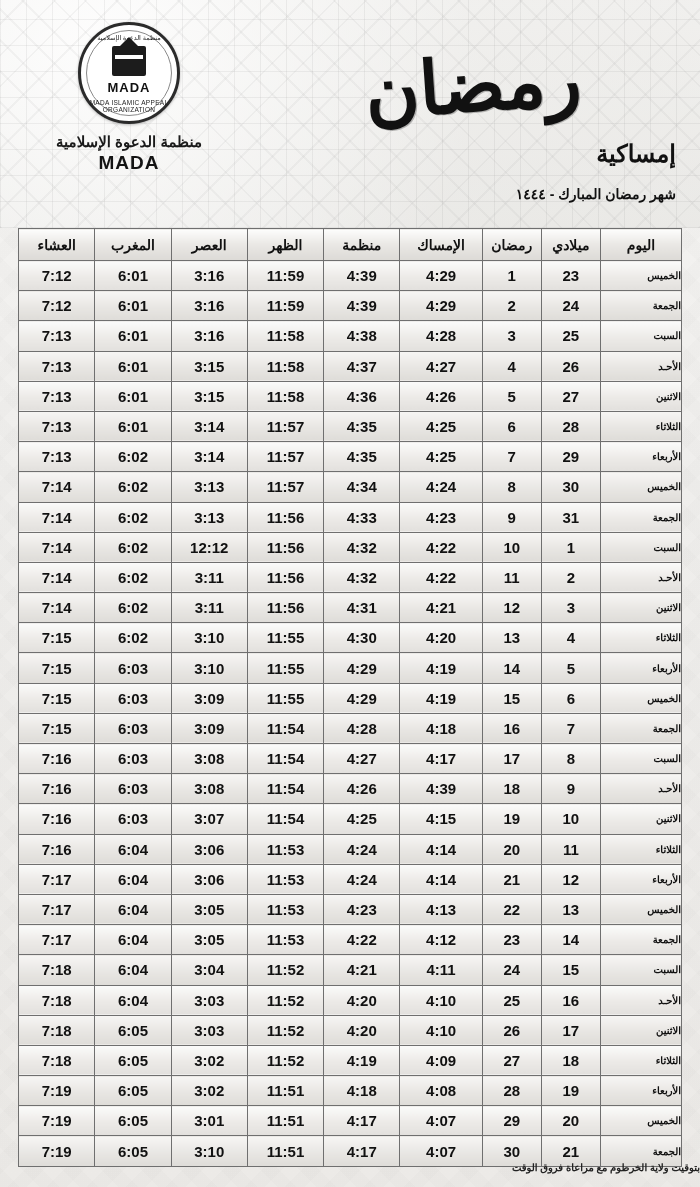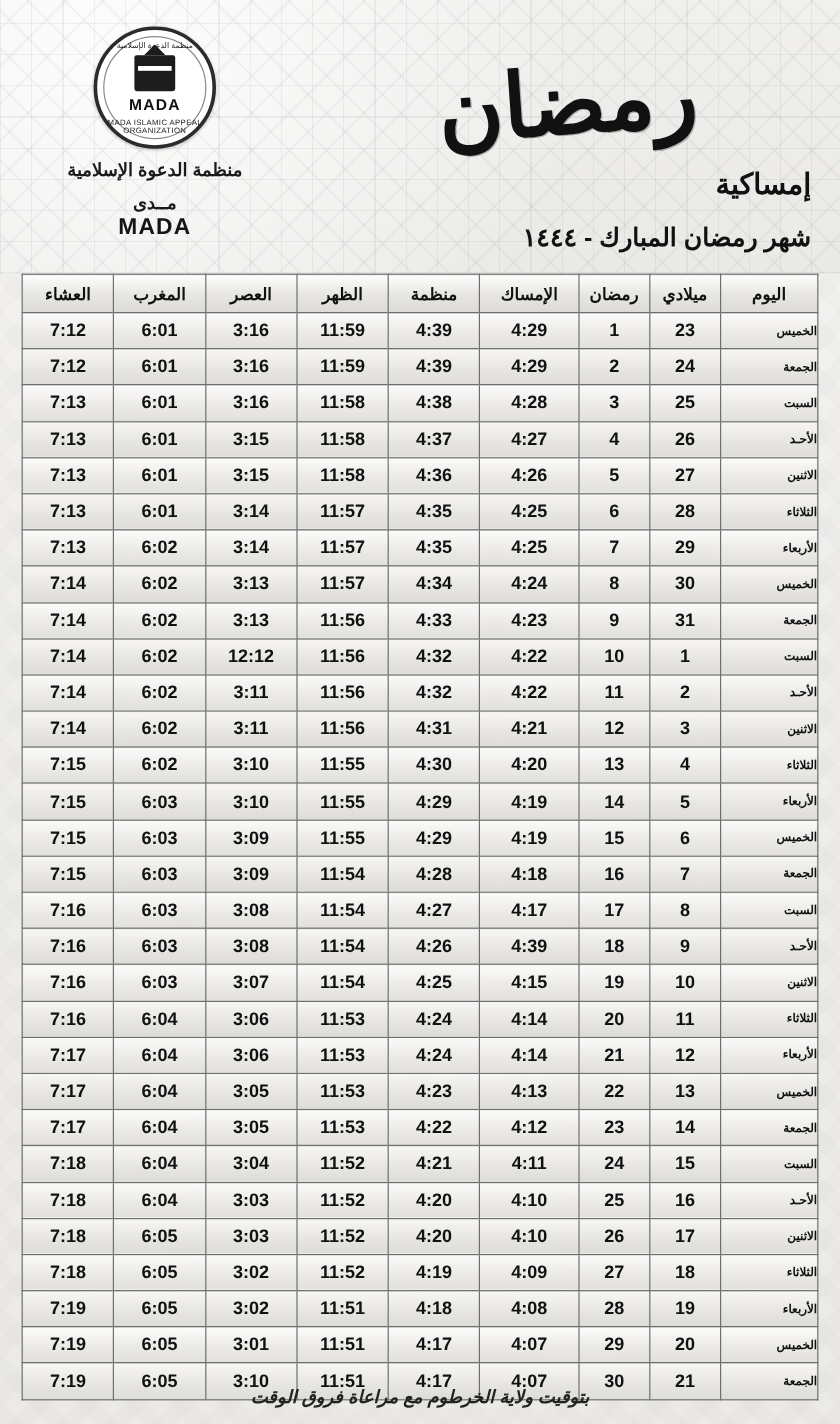--- a/index.html
+++ b/index.html
@@ -119,21 +119,21 @@
   }
   .title-imsakia{
     position:absolute;
     right:24px;top:140px;
     font-size:24px;font-weight:bold;color:#111;
     direction:rtl;
   }
   .title-sub{
     position:absolute;
     right:24px;top:186px;
-    font-size:21px;font-weight:bold;color:#111;
+    font-size:14px;font-weight:bold;color:#111;
     direction:rtl;
   }
   
   .table-wrap{
     position:absolute;
     top:228px;left:18px;right:18px;
   }
   table{
     width:100%;
     border-collapse:collapse;
@@ -168,46 +168,43 @@
   col.c-asr{width:12.4%;}
   col.c-maghrib{width:12.4%;}
   col.c-isha{width:12.4%;}
   tbody tr:nth-child(even) td{
     background:linear-gradient(180deg,#f7f6f4 0%,#e8e6e3 55%,#dedcd8 100%);
   }
   
   .footer{
     position:absolute;
     left:0;right:0;bottom:14px;
-    text-align:center;
-    font-size:15px;
+    font-size:10px;
     color:#222;
     direction:rtl;
     font-weight:bold;
-    font-style:italic;
   }
 </style>
 </head>
 <body>
 
 <div class="page">
 
   <div class="header">
     <div class="header-pattern"></div>
 
     <div class="logo-block">
       <div class="logo-badge">
         <div class="ring"></div>
         <div class="logo-arc-top">منظمة الدعوة الإسلامية</div>
         <div class="kaaba"></div>
         <div class="badge-text">MADA</div>
         <div class="logo-arc-bottom">MADA ISLAMIC APPEAL ORGANIZATION</div>
       </div>
       <div class="logo-ar">منظمة الدعوة الإسلامية</div>
-      <div class="logo-ar small">مــدى</div>
       <div class="logo-en">MADA</div>
     </div>
 
     <div class="calligraphy">رمضان</div>
     <div class="title-imsakia">إمساكية</div>
     <div class="title-sub">شهر رمضان المبارك - ١٤٤٤</div>
   </div>
 
   <div class="table-wrap">
     <table>

